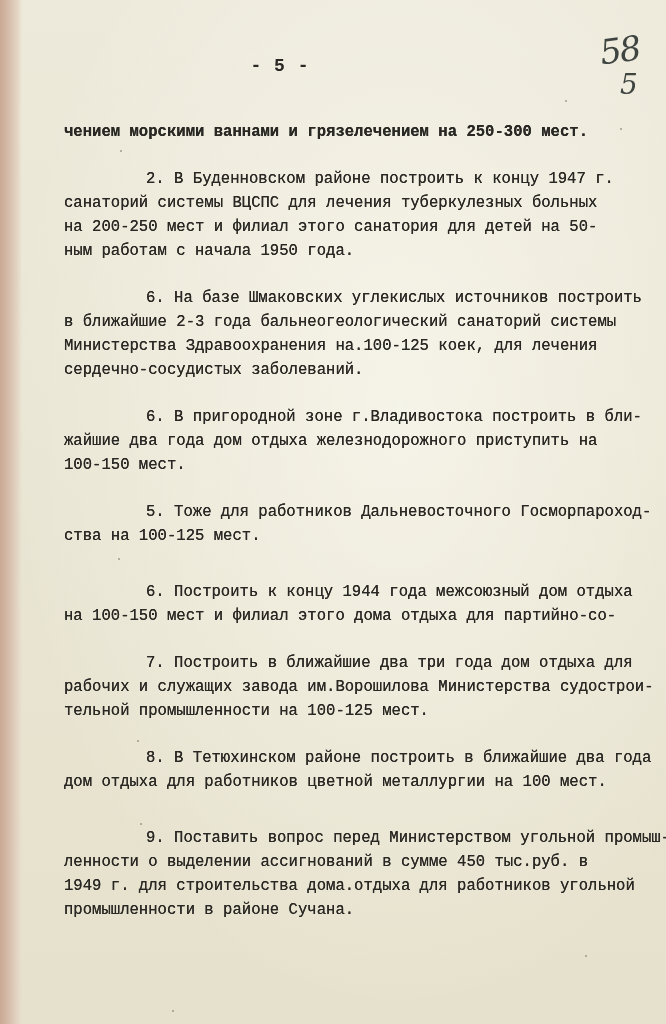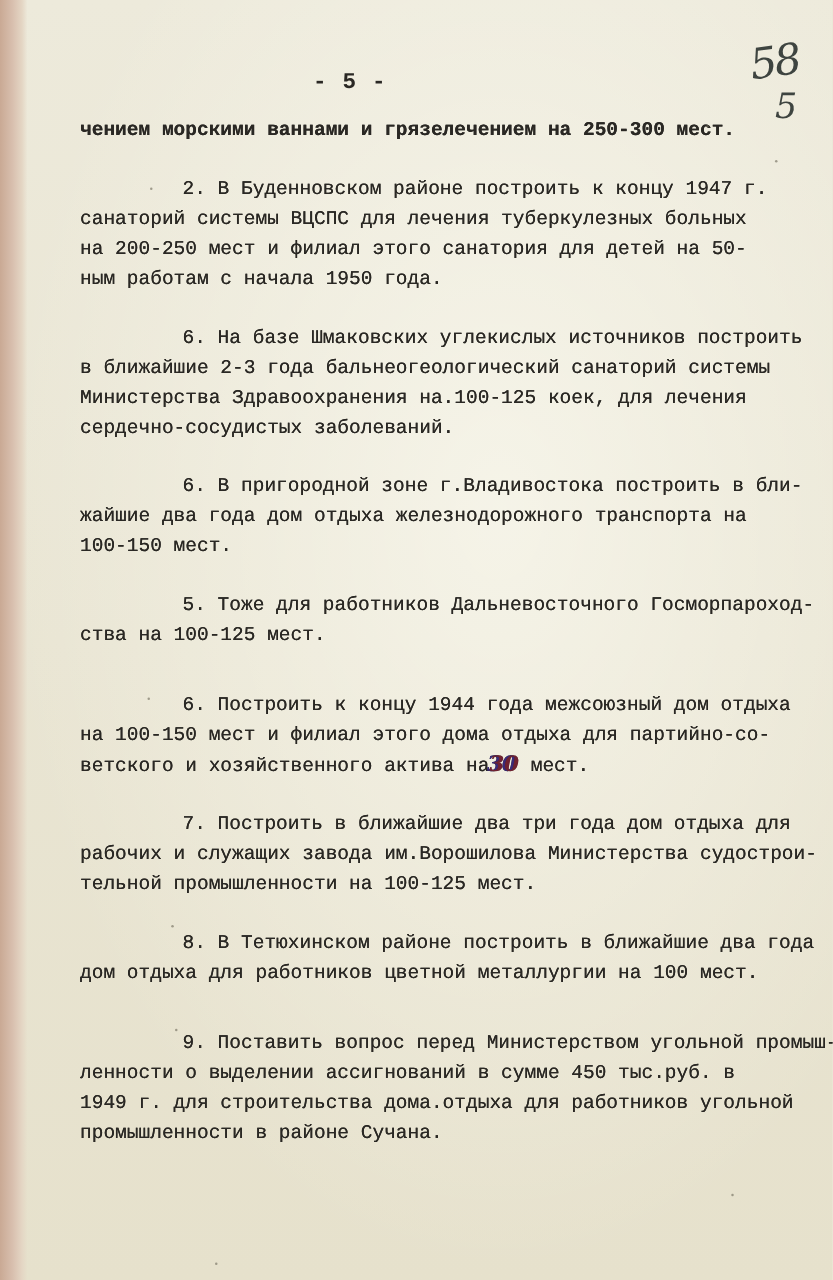--- a/index.html
+++ b/index.html
@@ -59,21 +59,21 @@
       text-align: center;
       font-family: "Liberation Mono", monospace;
       font-weight: bold;
       font-size: 18px;
       color: #2a2824;
       letter-spacing: 1px;
     }
     .body-text {
       position: absolute;
       left: 64px;
-      top: 92px;
+      top: 120px;
       width: 580px;
       font-family: "Liberation Mono", monospace;
       font-size: 15.6px;
       line-height: 24px;
       color: #2a2824;
       text-shadow: 0 0 0.4px #2a2824;
     }
     .line {
       white-space: pre;
       height: 24px;
@@ -143,37 +143,36 @@
       <div class="line indent">6. На базе Шмаковских углекислых источников построить</div>
       <div class="line">в ближайшие 2-3 года бальнеогеологический санаторий системы</div>
       <div class="line">Министерства Здравоохранения на.100-125 коек, для лечения</div>
       <div class="line">сердечно-сосудистых заболеваний.</div>
     </div>
 
     <div class="para-gap-sm"></div>
 
     <div>
       <div class="line indent">6. В пригородной зоне г.Владивостока построить в бли-</div>
-      <div class="line">жайшие два года дом отдыха железнодорожного транспорта на</div>
+      <div class="line">жайшие два года дом отдыха железнодорожного приступить на</div>
       <div class="line">100-150 мест.</div>
     </div>
 
     <div class="para-gap-sm"></div>
 
     <div>
       <div class="line indent">5. Тоже для работников Дальневосточного Госморпароход-</div>
       <div class="line">ства на 100-125 мест.</div>
     </div>
 
     <div class="para-gap"></div>
 
     <div>
       <div class="line indent">6. Построить к концу 1944 года межсоюзный дом отдыха</div>
       <div class="line">на 100-150 мест и филиал этого дома отдыха для партийно-со-</div>
-      <div class="line"><span>ветского и хозяйственного актива на</span><span class="correction"><span class="under">30</span><span>30</span></span><span> мест.</span></div>
     </div>
 
     <div class="para-gap-sm"></div>
 
     <div>
       <div class="line indent">7. Построить в ближайшие два три года дом отдыха для</div>
       <div class="line">рабочих и служащих завода им.Ворошилова Министерства судострои-</div>
       <div class="line">тельной промышленности на 100-125 мест.</div>
     </div>
 

